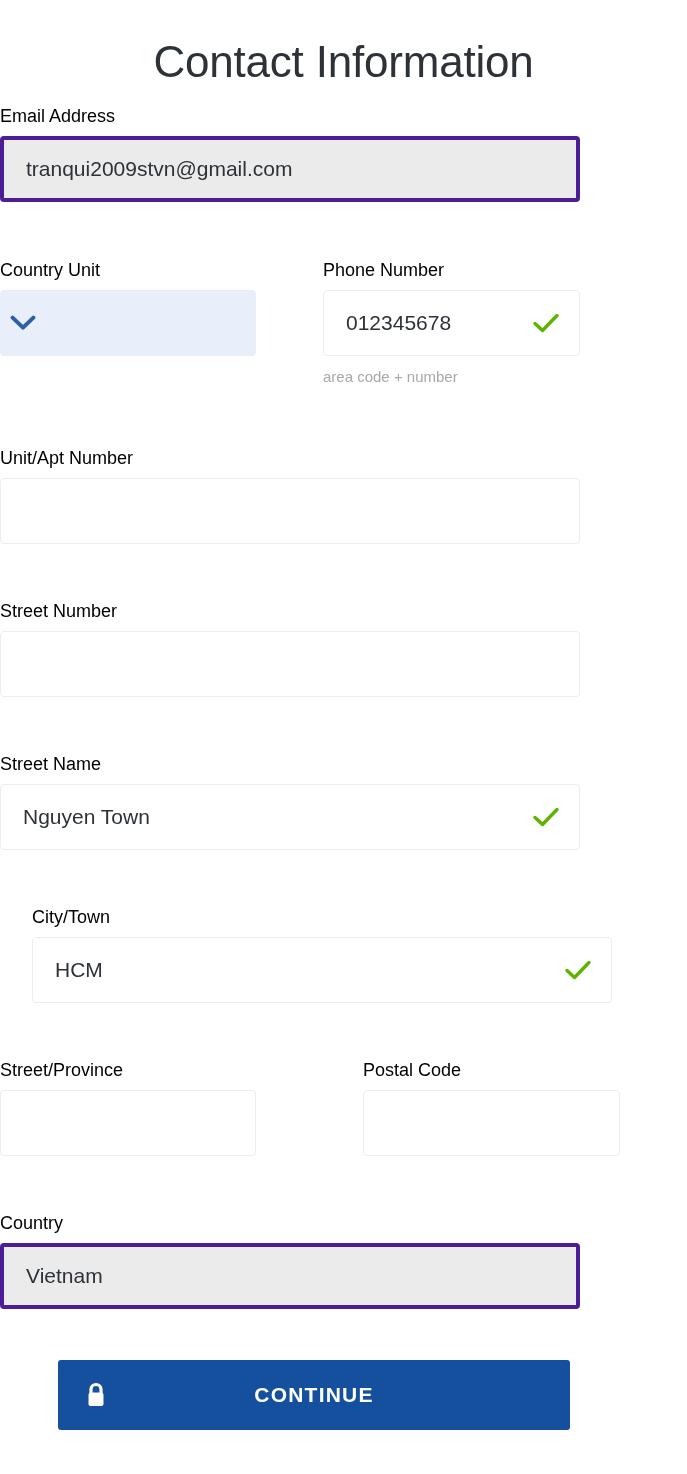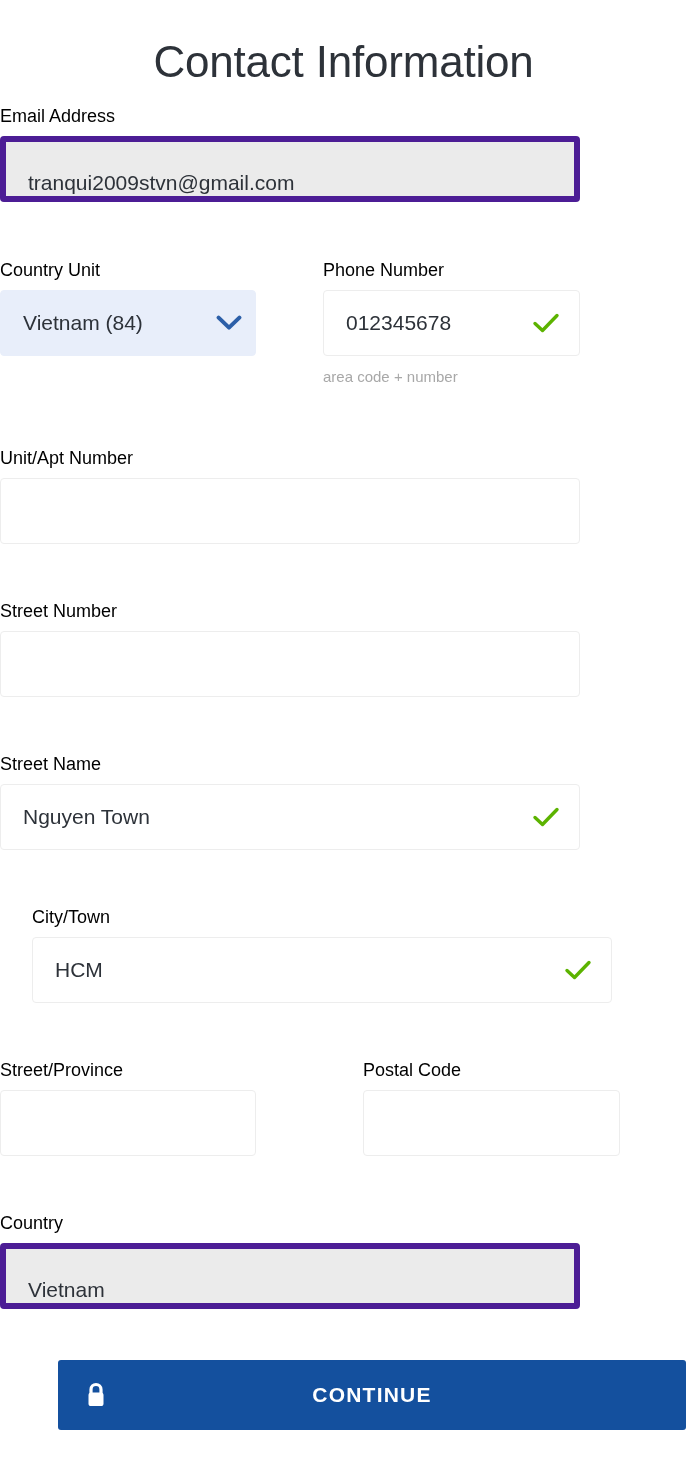--- a/index.html
+++ b/index.html
@@ -58,22 +58,21 @@
     box-sizing: border-box;
     height: 66px;
     border-radius: 4px;
     display: flex;
     align-items: center;
     background: #ffffff;
     border: 1px solid #ededed;
   }
   .control.disabled {
     background: #ebebeb;
-    border: 6px solid #4c1d95;
-    align-items: flex-end;
+    border: 4px solid #4c1d95;
   }
   .control.select-blue {
     background: #e8eefa;
     border: 1px solid #e8eefa;
   }
   .control .value {
     font-size: 21px;
     color: #2d3239;
     padding-left: 22px;
     line-height: 26px;
@@ -107,21 +106,21 @@
     color: #a8a8a8;
     line-height: 20px;
     margin-top: 11px;
     white-space: nowrap;
   }
 
   
   .continue-btn {
     position: absolute;
     left: 58px;
-    width: 628px;
+    width: 512px;
     height: 70px;
     border: none;
     border-radius: 3px;
     background: #14509e;
     color: #ffffff;
     display: flex;
     align-items: center;
     cursor: pointer;
     padding: 0;
     font-family: "Liberation Sans", sans-serif;
@@ -156,21 +155,20 @@
       <div class="control disabled">
         <span class="value" title="tranqui2009stvn@gmail.com">tranqui2009stvn@gmail.com</span>
       </div>
     </div>
   </div>
 
   <div class="field-group" style="top:259px;">
     <div class="field-col" style="left:0; width:256px;">
       <div class="field-label">Country Unit</div>
       <div class="control select-blue">
-        <span class="value">Vietnam (84)</span>
         <span class="chevron-icon">
           <svg width="26" height="16" viewBox="0 0 26 16" aria-hidden="true">
             <path d="M2.6 2.6 L13 12.6 L23.4 2.6" fill="none" stroke="#2c5fa8" stroke-width="4" stroke-linecap="round" stroke-linejoin="round"></path>
           </svg>
         </span>
       </div>
     </div>
     <div class="field-col" style="left:323px; width:257px;">
       <div class="field-label">Phone Number</div>
       <div class="control">

